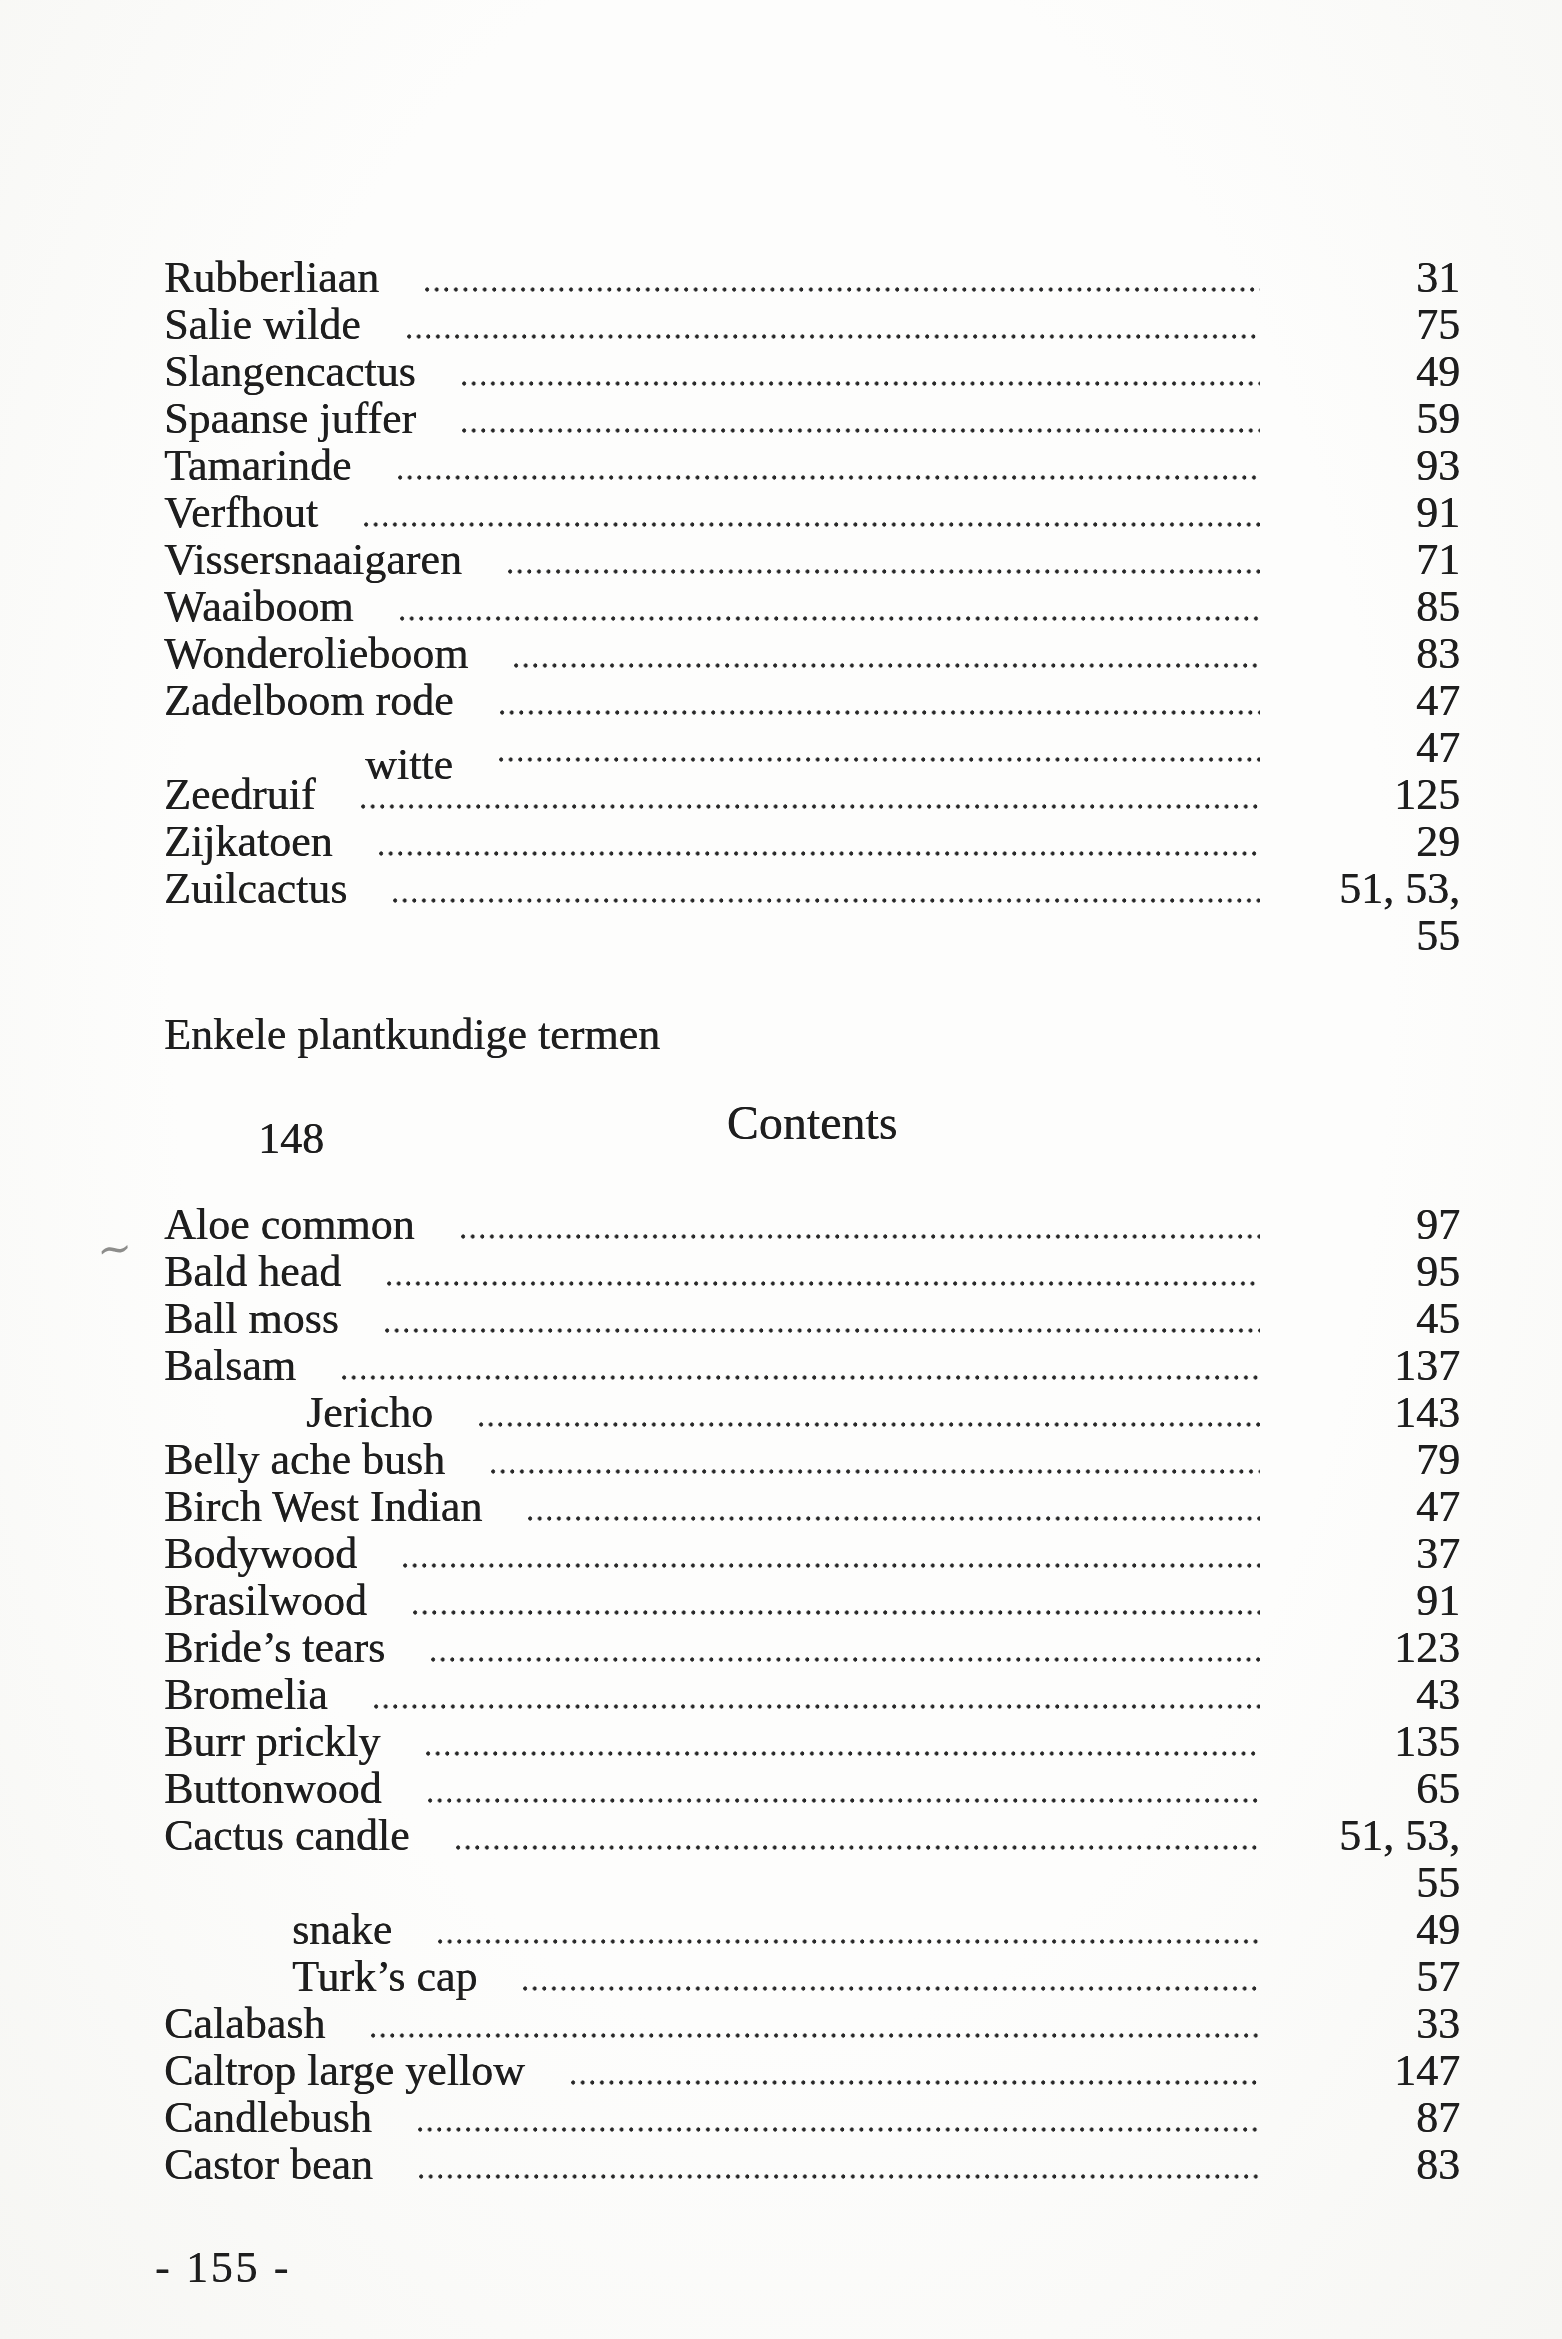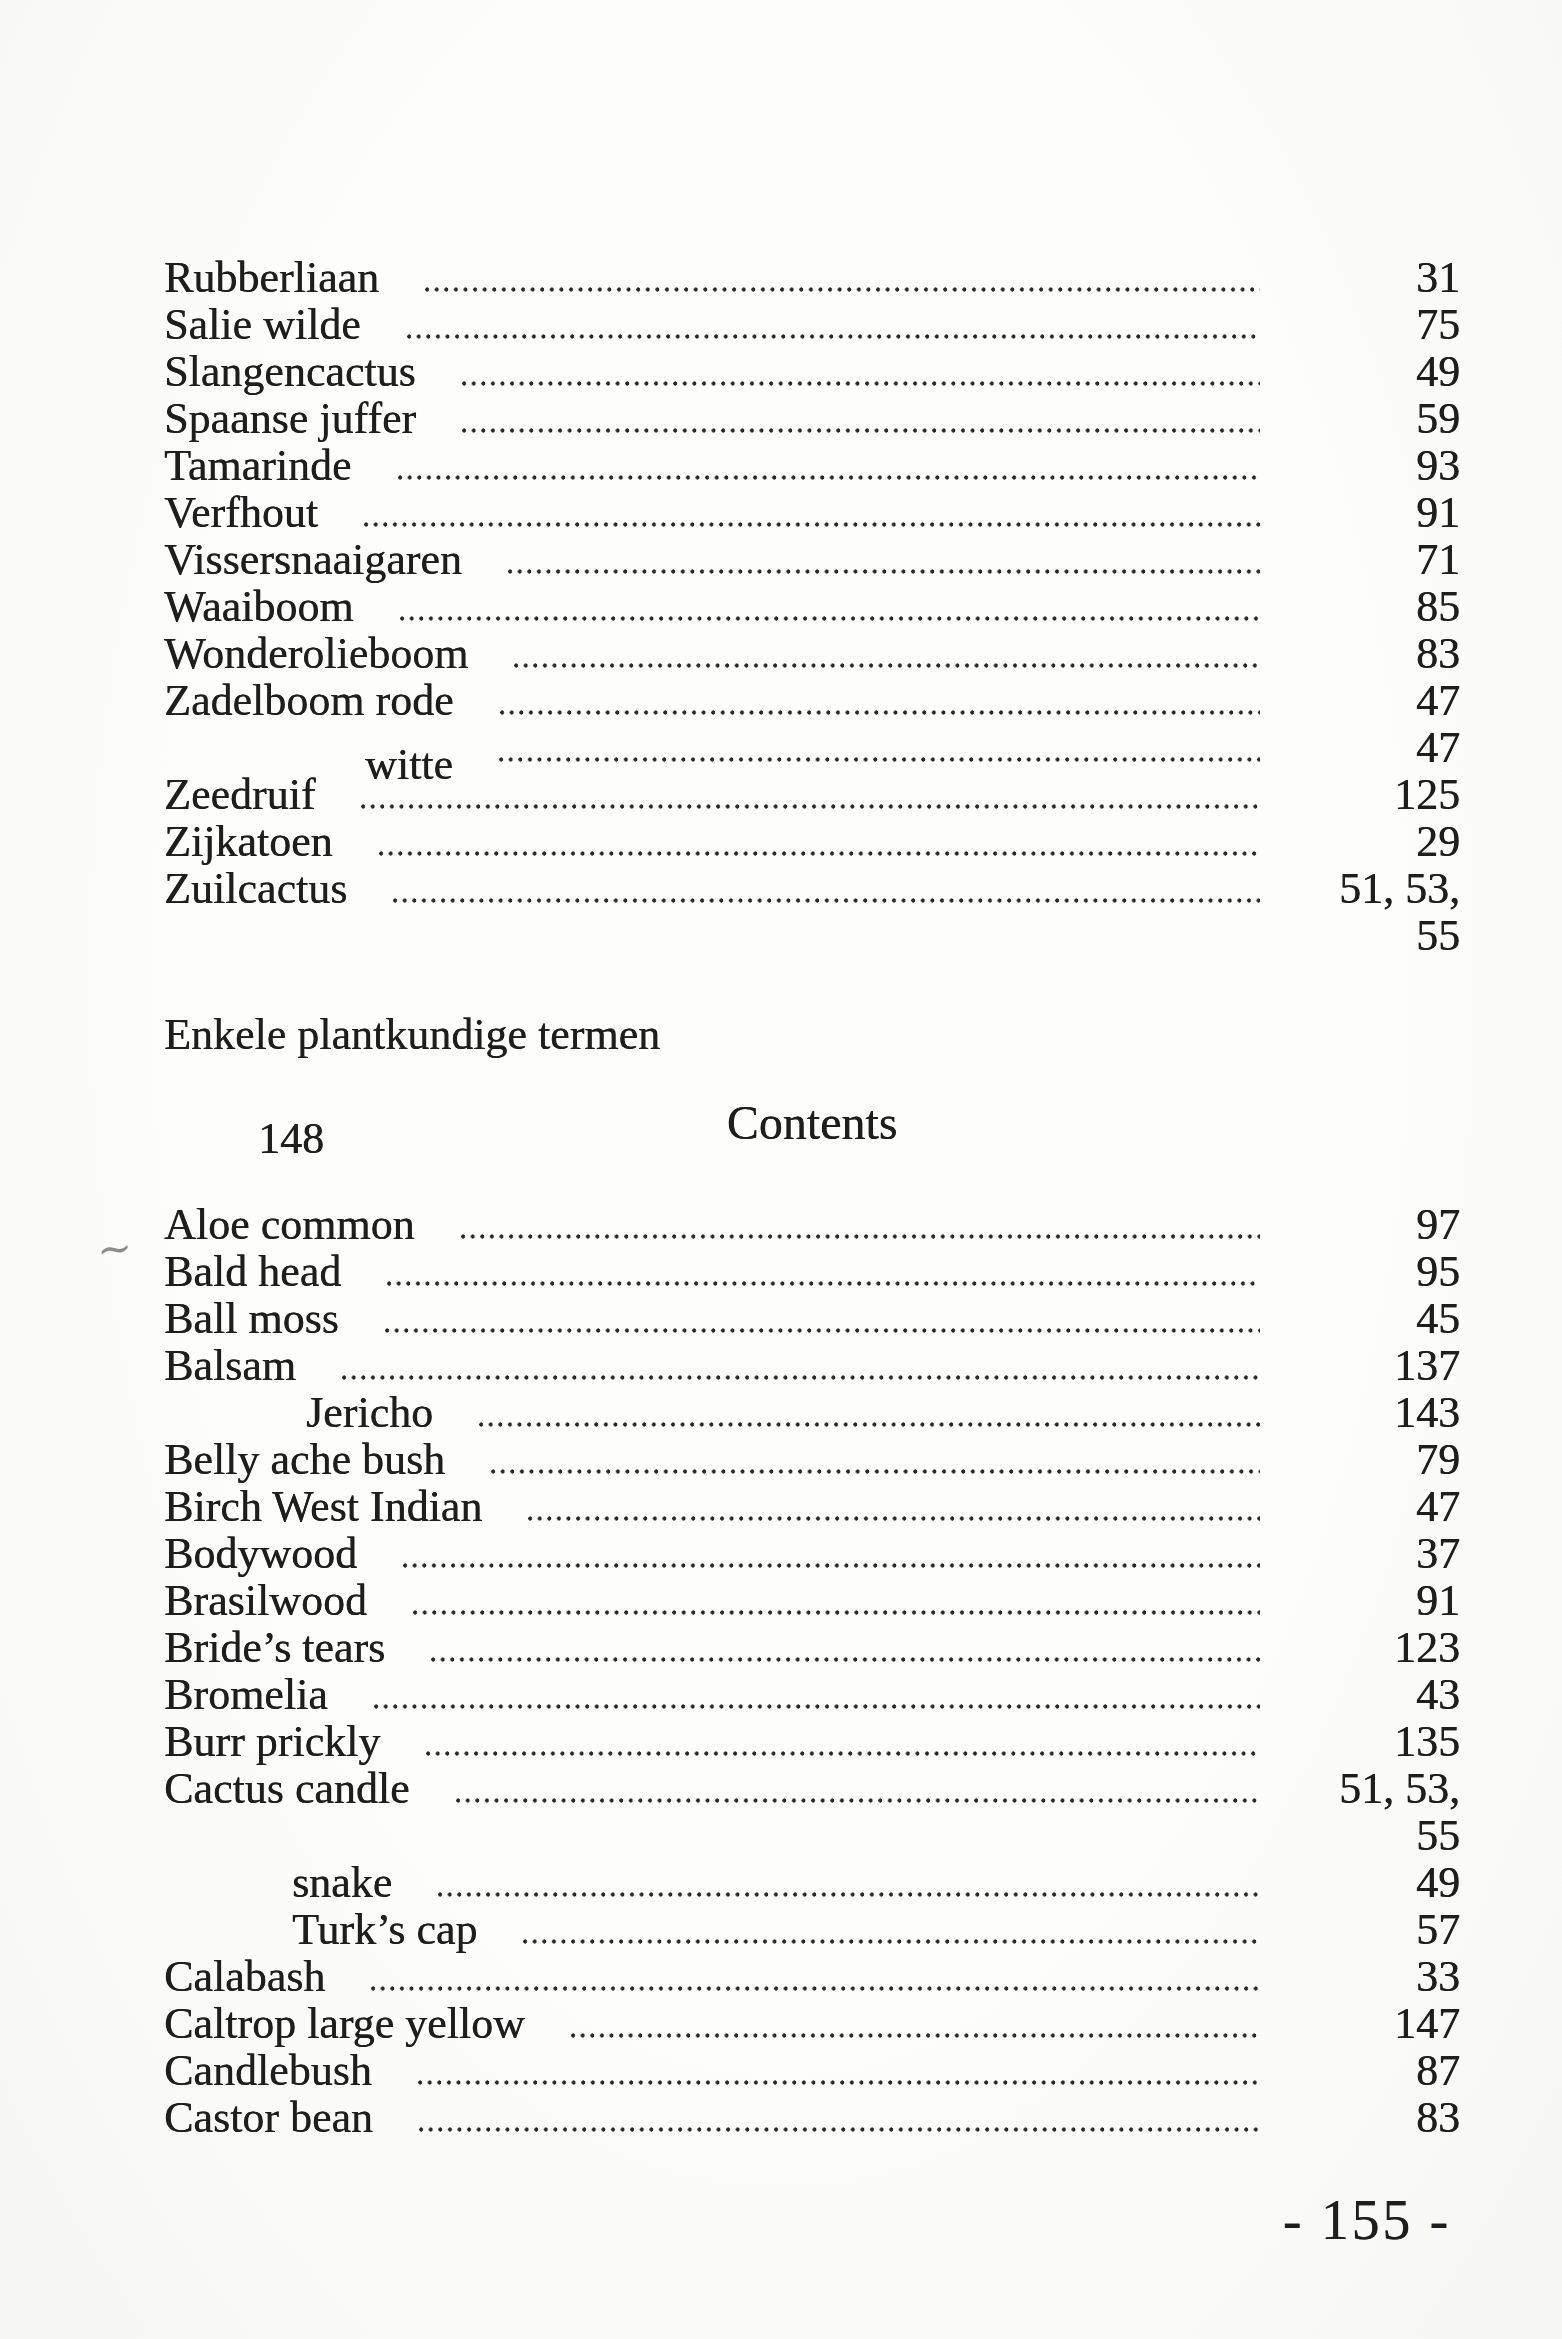--- a/index.html
+++ b/index.html
@@ -57,23 +57,23 @@
     height: 51px;
     font-size: 48px;
     line-height: 51px;
     text-align: center;
     text-shadow: 0.4px 0 0 currentColor;
   }
   #list-english { margin-top: 53px; }
   .footer {
     margin-top: 56px;
     height: 47px;
-    font-size: 56px;
+    font-size: 44px;
     line-height: 47px;
-    text-align: right;
+    text-align: left;
     letter-spacing: 2.7px;
     transform: translateX(-9.1px);
     text-shadow: 0.3px 0 0 currentColor;
   }
   .margin-mark {
     position: absolute;
     left: 97px; top: 1224px;
     font-size: 42px;
     color: #8d8d8b;
     transform: rotate(-6deg);
@@ -230,20 +230,25 @@
     <span class="label">Bromelia</span>
     <span class="dots"></span>
     <span class="num">43</span>
   </div>
         <div class="row">
     <span class="label">Burr prickly</span>
     <span class="dots"></span>
     <span class="num">135</span>
   </div>
         <div class="row">
+    <span class="label">Buttonwood</span>
+    <span class="dots"></span>
+    <span class="num">65</span>
+  </div>
+        <div class="row">
     <span class="label">Cactus candle</span>
     <span class="dots"></span>
     <span class="num">51, 53,</span>
   </div>
         <div class="row">
     <span class="label"></span>
     <span class="dots" style="visibility: hidden;"></span>
     <span class="num">55</span>
   </div>
         <div class="row">

